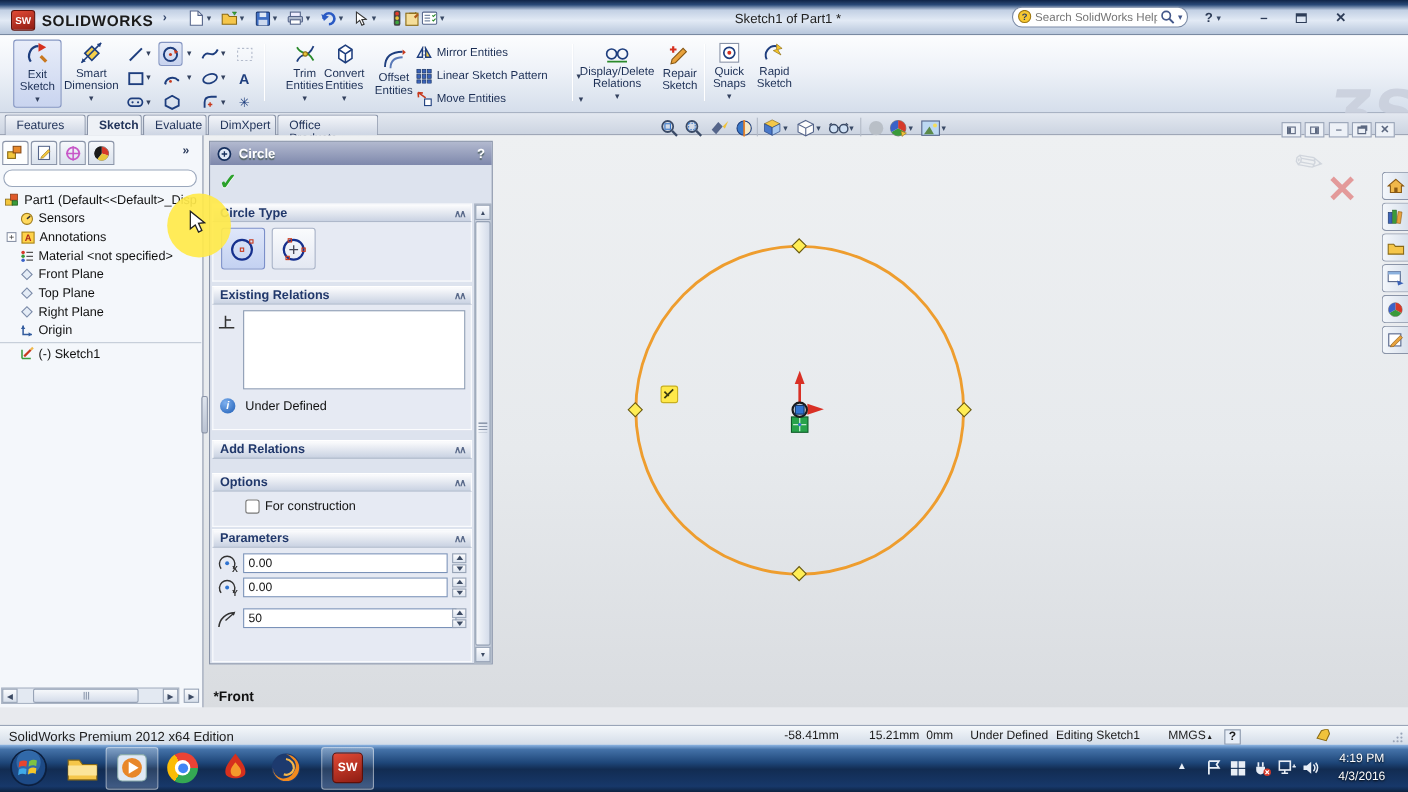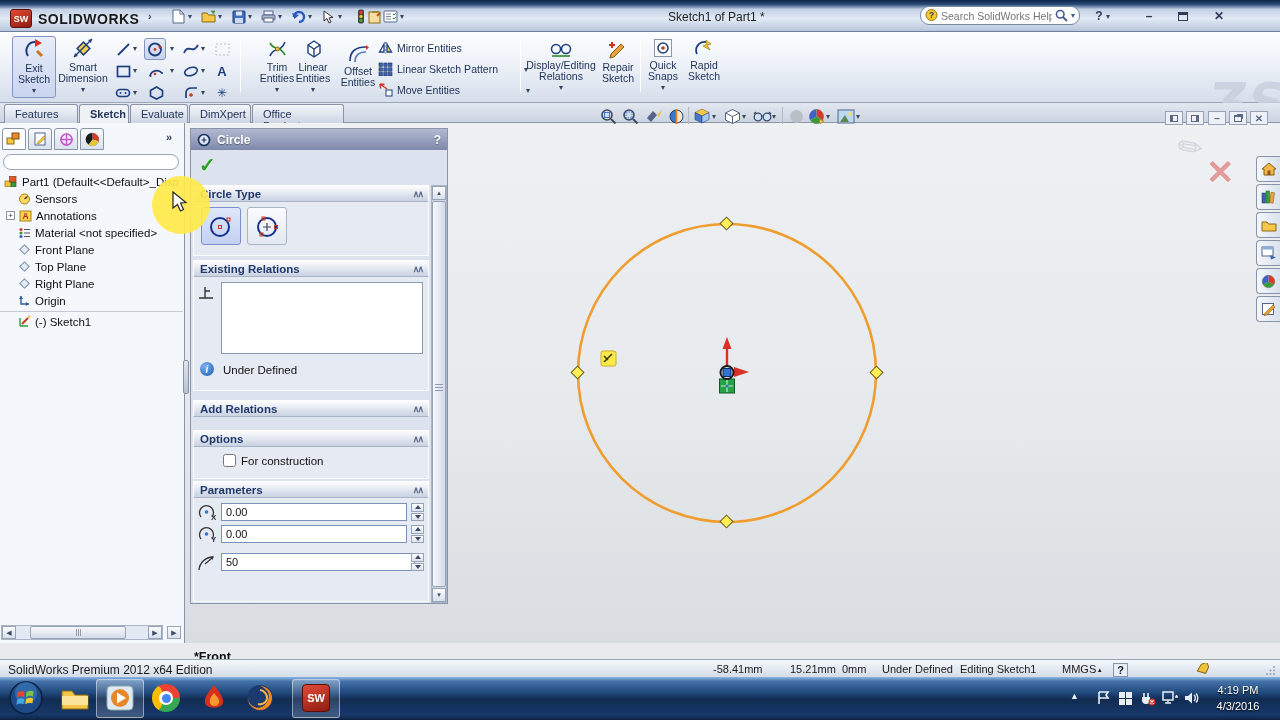--- a/index.html
+++ b/index.html
@@ -118,21 +118,21 @@
   
   #taskbar{ left:0;top:677px;width:1280px;height:43px;
     background:linear-gradient(180deg,#8fb7e4 0%,#4472a8 10%,#1e4679 38%,#122c52 52%,#17386a 88%,#0d2240 100%);}
   .slot{ position:absolute;top:2px;width:48px;height:39px;border-radius:3px;
     background:linear-gradient(rgba(255,255,255,.30),rgba(255,255,255,.10) 50%,rgba(255,255,255,.18));
     border:1px solid rgba(255,255,255,.45);}
   .appico{ position:absolute;top:7px;}
   .trayico{ position:absolute;top:14px;}
   #clock{ position:absolute;left:1202px;top:5px;width:72px;text-align:center;color:#fff;font-size:11px;line-height:16px;text-shadow:0 1px 2px #000;}
   
-  #frontlabel{ position:absolute;left:194px;top:626px;font-size:12.5px;font-weight:bold;color:#111;margin-top:24px;}
+  #frontlabel{ position:absolute;left:194px;top:626px;font-size:12.5px;font-weight:bold;color:#111;}
   .fadeicon{ position:absolute;color:#b9c0cc;}
 </style>
 </head>
 <body>
 
 <div id="screen">
 
   <div id="titlebar" class="abs">
     <div class="sw-badge">
         <span>SW</span>
@@ -334,21 +334,21 @@
           <circle cx="11.5" cy="11" r="2" fill="#e8c63a" stroke="#8a6a14"></circle>
         </svg>
       <span class="lbl">Trim Entities</span>
       <span style="font-size:8px;color:#33415e">▾</span>
     </div>
     <div class="rbtn" style="left:290px;top:6px;width:46px;">
       <svg width="22" height="22" viewBox="0 0 22 22">
           <path d="M6,7 L12,3 L18,7 L18,15 L12,19 L6,15 z" fill="#fff" stroke="#1e3e7e" stroke-width="1.4"></path>
           <path d="M6,7 L12,11 L18,7 M12,11 L12,19" fill="none" stroke="#1e3e7e" stroke-width="1.4"></path>
         </svg>
-      <span class="lbl">Linear Entities</span>
+      <span class="lbl">Convert Entities</span>
       <span style="font-size:8px;color:#33415e">▾</span>
     </div>
     <div class="rbtn" style="left:336px;top:12px;width:44px;">
       <svg width="22" height="20" viewBox="0 0 22 20">
           <path d="M3,17 C3,7 9,3 19,3" fill="none" stroke="#1e3e7e" stroke-width="1.7"></path>
           <path d="M8,18 C8,11 12,8 19,8" fill="none" stroke="#5a7ab8" stroke-width="1.7"></path>
           <path d="M19,1 l3,2.5 -3,2.5" fill="#c83a1e"></path>
         </svg>
       <span class="lbl">Offset Entities</span>
     </div>
@@ -389,21 +389,21 @@
 
     <div class="rsep" style="left:520px;top:8px"></div>
 
     <div class="rbtn" style="left:526px;top:8px;width:70px;">
       <svg width="24" height="18" viewBox="0 0 24 18">
           <circle cx="7" cy="9" r="4.5" fill="none" stroke="#1e3e7e" stroke-width="1.5"></circle>
           <circle cx="17" cy="9" r="4.5" fill="none" stroke="#1e3e7e" stroke-width="1.5"></circle>
           <path d="M11.5,8 h1" stroke="#1e3e7e" stroke-width="1.5"></path>
           <path d="M3,16 h18" stroke="#2a8a2a" stroke-width="1.6"></path>
         </svg>
-      <span class="lbl">Display/Editing Relations</span>
+      <span class="lbl">Display/Delete Relations</span>
       <span style="font-size:8px;color:#33415e">▾</span>
     </div>
     <div class="rbtn" style="left:598px;top:8px;width:40px;">
       <svg width="22" height="20" viewBox="0 0 22 20">
           <path d="M8,18 L18,8 l3,3 0,0 -10,10 -4,1 z" transform="translate(-4 -4)" fill="#e8a23c" stroke="#8a5a14"></path>
           <path d="M2,5 h6 M5,2 v6" stroke="#d62f1e" stroke-width="2"></path>
         </svg>
       <span class="lbl">Repair Sketch</span>
     </div>
     <div class="rsep" style="left:640px;top:8px"></div>

